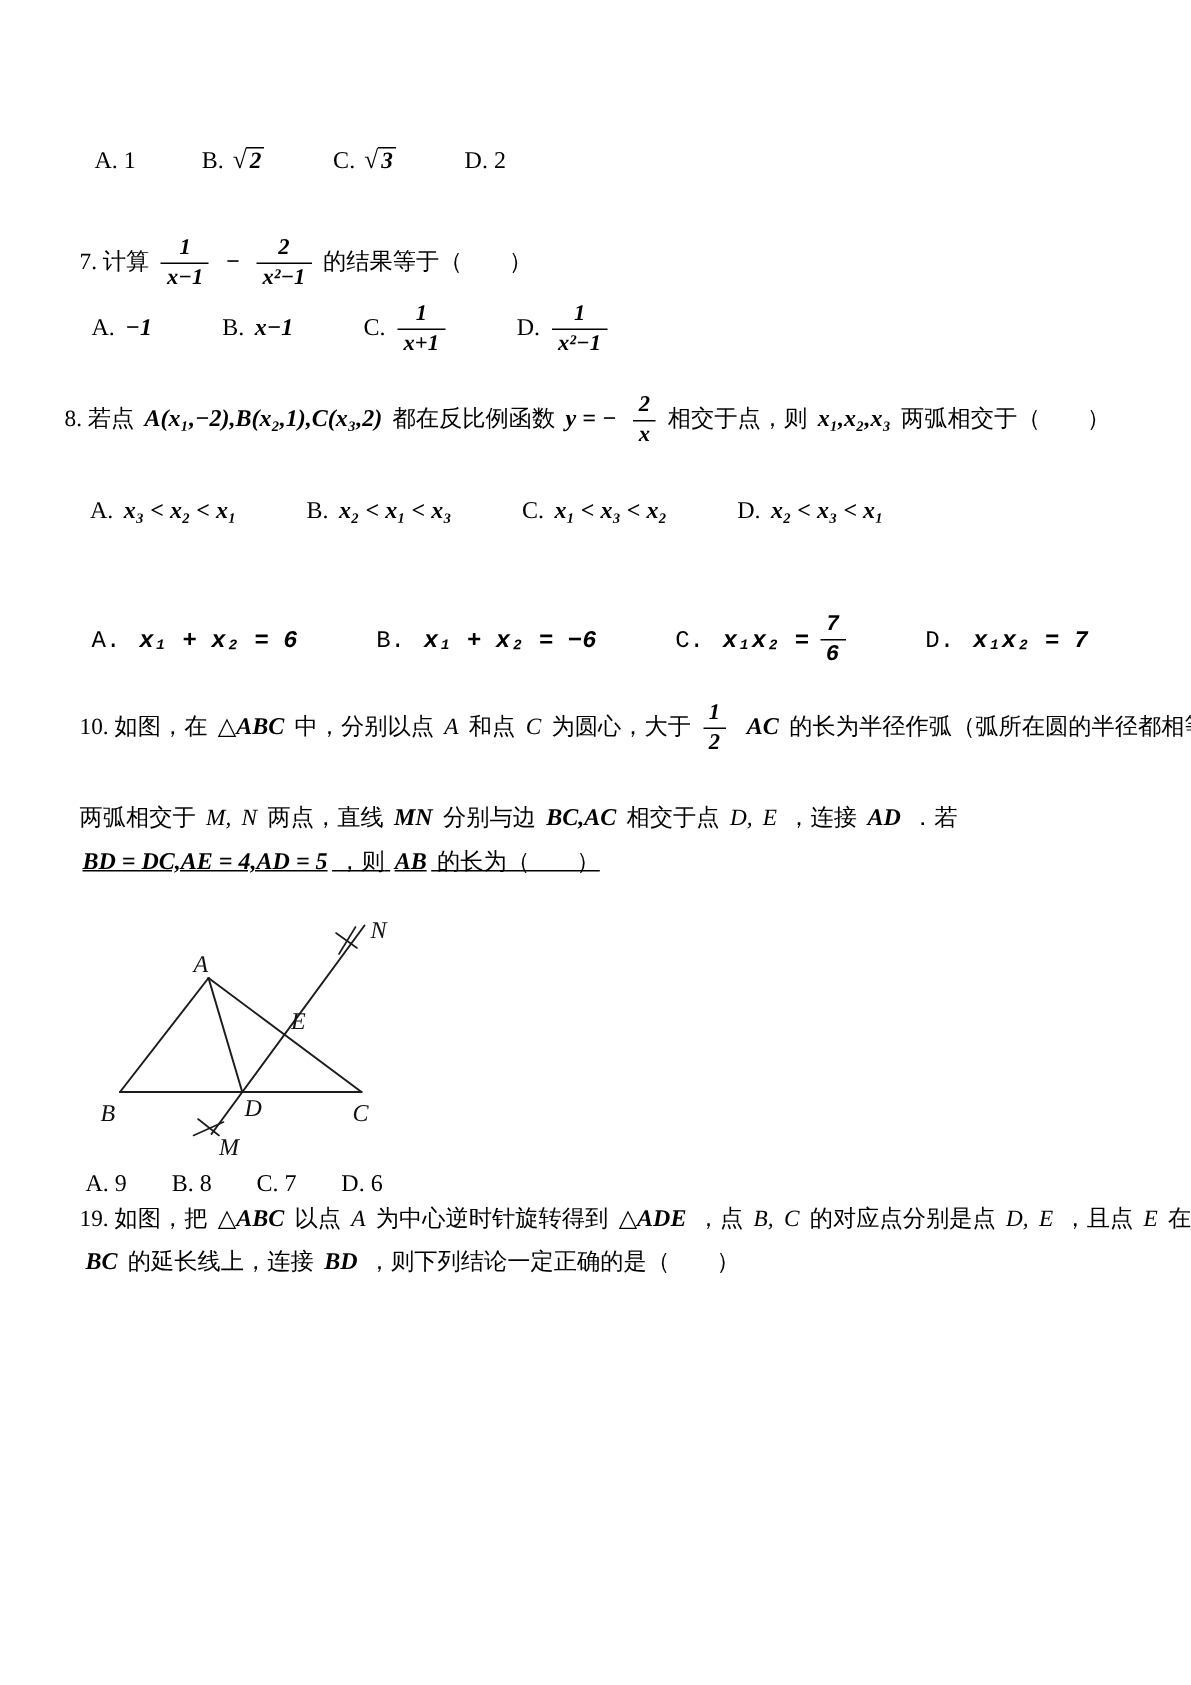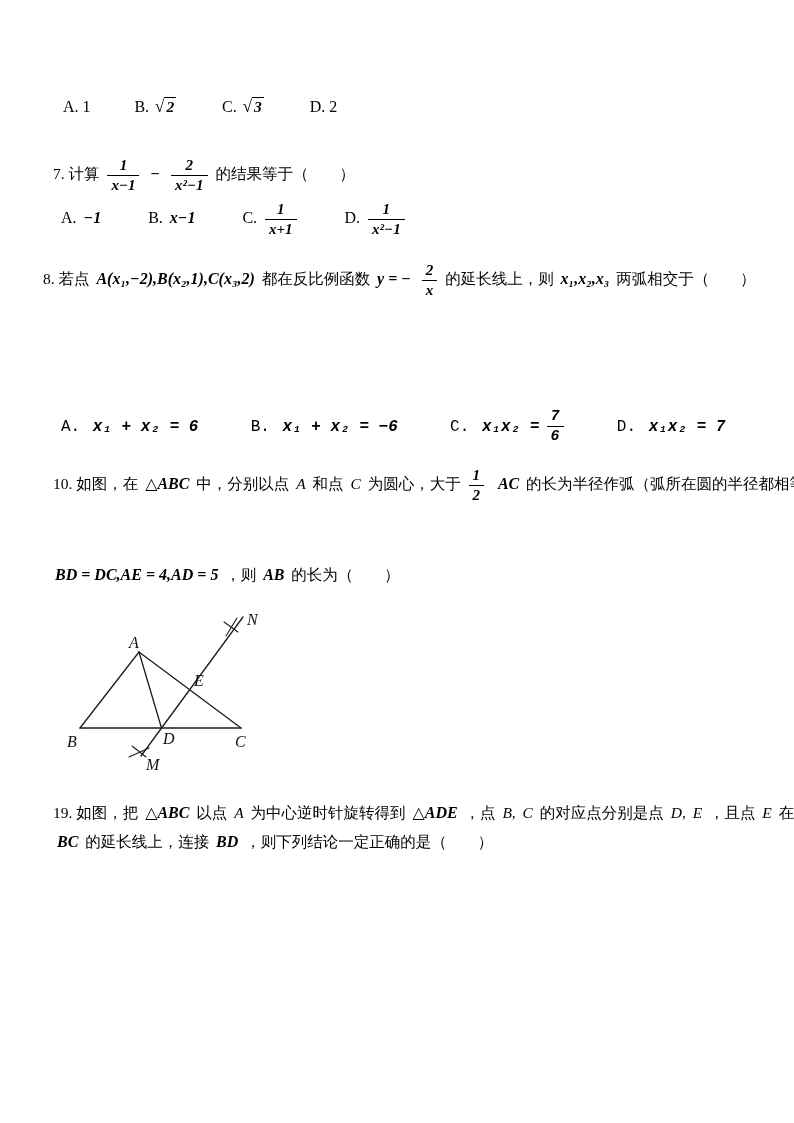--- a/index.html
+++ b/index.html
@@ -61,25 +61,31 @@
     <span class="choice"><span class="lbl">C. </span><span class="frac"><span class="num">1</span><span class="den">x+1</span></span></span>
     <span class="choice"><span class="lbl">D. </span><span class="frac"><span class="num">1</span><span class="den">x²−1</span></span></span>
   </div>
 
   <div class="line" style="top:262px;left:43px;">
     <span>8. 若点</span>
     <span class="m">A(x₁,−2),B(x₂,1),C(x₃,2)</span>
     <span>都在反比例函数</span>
     <span class="m">y = −</span>
     <span class="frac"><span class="num">2</span><span class="den">x</span></span>
-    <span>的延长线上，则</span>
+    <span>相交于点，则</span>
     <span class="m">x₁,x₂,x₃</span>
     <span>两弧相交于（　　）</span>
   </div>
 
+  <div class="line" style="top:331px;left:60px;">
+    <span class="choice"><span class="lbl">A. </span><span class="m">x₃ &lt; x₂ &lt; x₁</span></span>
+    <span class="choice"><span class="lbl">B. </span><span class="m">x₂ &lt; x₁ &lt; x₃</span></span>
+    <span class="choice"><span class="lbl">C. </span><span class="m">x₁ &lt; x₃ &lt; x₂</span></span>
+    <span class="choice"><span class="lbl">D. </span><span class="m">x₂ &lt; x₃ &lt; x₁</span></span>
+  </div>
 
 
   <div class="line" style="top:408px;left:61px;font-family:Liberation Mono, monospace;">
     <span class="choice"><span class="lbl">A. </span><span class="m">x₁ + x₂ = 6</span></span>
     <span class="choice"><span class="lbl">B. </span><span class="m">x₁ + x₂ = −6</span></span>
     <span class="choice"><span class="lbl">C. </span><span class="m">x₁x₂ =</span><span class="frac"><span class="num">7</span><span class="den">6</span></span></span>
     <span class="choice"><span class="lbl">D. </span><span class="m">x₁x₂ = 7</span></span>
   </div>
 
   <div class="line" style="top:467px;left:53px;">
@@ -88,22 +94,37 @@
     <span>中，分别以点</span>
     <span class="v">A</span>
     <span>和点</span>
     <span class="v">C</span>
     <span>为圆心，大于</span>
     <span class="frac"><span class="num">1</span><span class="den">2</span></span>
     <span class="m" style="margin-left:6px;">AC</span>
     <span>的长为半径作弧（弧所在圆的半径都相等），</span>
   </div>
 
+  <div class="line" style="top:536px;left:53px;">
+    <span>两弧相交于</span>
+    <span class="v">M,</span>
+    <span class="v" style="margin-left:0;">N</span>
+    <span>两点，直线</span>
+    <span class="m">MN</span>
+    <span>分别与边</span>
+    <span class="m">BC,AC</span>
+    <span>相交于点</span>
+    <span class="v">D,</span>
+    <span class="v" style="margin-left:0;">E</span>
+    <span>，连接</span>
+    <span class="m">AD</span>
+    <span>．若</span>
+  </div>
 
-  <div class="line" style="top:565px;left:55px;">
+  <div class="line" style="top:565px;left:55px;text-decoration:underline;">
     <span class="m" style="margin-left:0;">BD = DC,AE = 4,AD = 5</span>
     <span>，则</span>
     <span class="m">AB</span>
     <span>的长为（　　）</span>
   </div>
 
   <div class="fig">
     <svg width="270" height="172" viewBox="0 0 270 172">
       <g stroke="#1c1c1c" stroke-width="1.3" fill="none" stroke-linecap="round">
 
@@ -128,20 +149,26 @@
       <text x="72" y="38">A</text>
       <text x="10" y="137">B</text>
       <text x="178" y="137">C</text>
       <text x="106" y="134">D</text>
       <text x="137" y="76">E</text>
       <text x="89" y="160">M</text>
       <text x="190" y="15">N</text>
     </svg>
   </div>
 
+  <div class="line" style="top:780px;left:57px;">
+    <span class="choice-sm lbl">A. 9</span>
+    <span class="choice-sm lbl">B. 8</span>
+    <span class="choice-sm lbl">C. 7</span>
+    <span class="choice-sm lbl">D. 6</span>
+  </div>
 
   <div class="line" style="top:803px;left:53px;">
     <span>19. 如图，把</span>
     <span class="m">△ABC</span>
     <span>以点</span>
     <span class="v">A</span>
     <span>为中心逆时针旋转得到</span>
     <span class="m">△ADE</span>
     <span>，点</span>
     <span class="v">B,</span>

